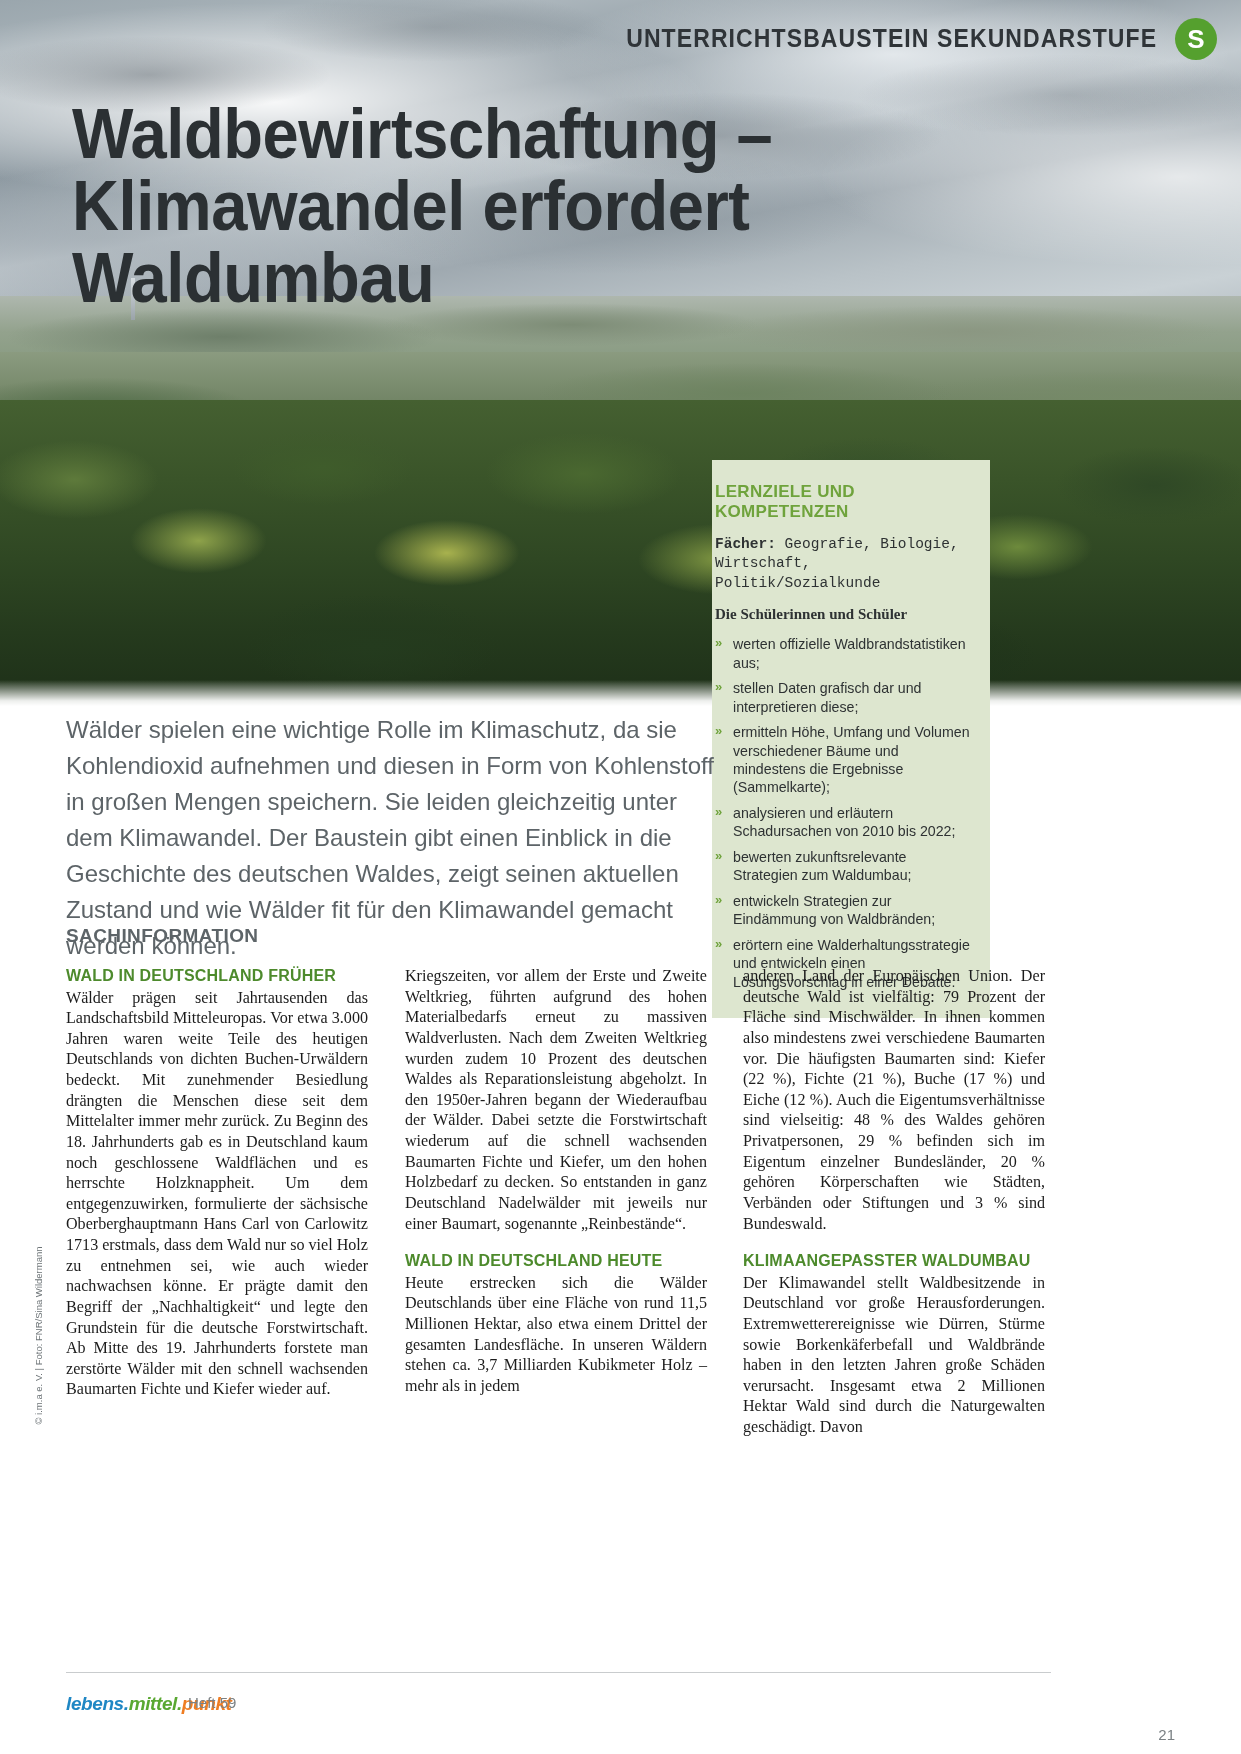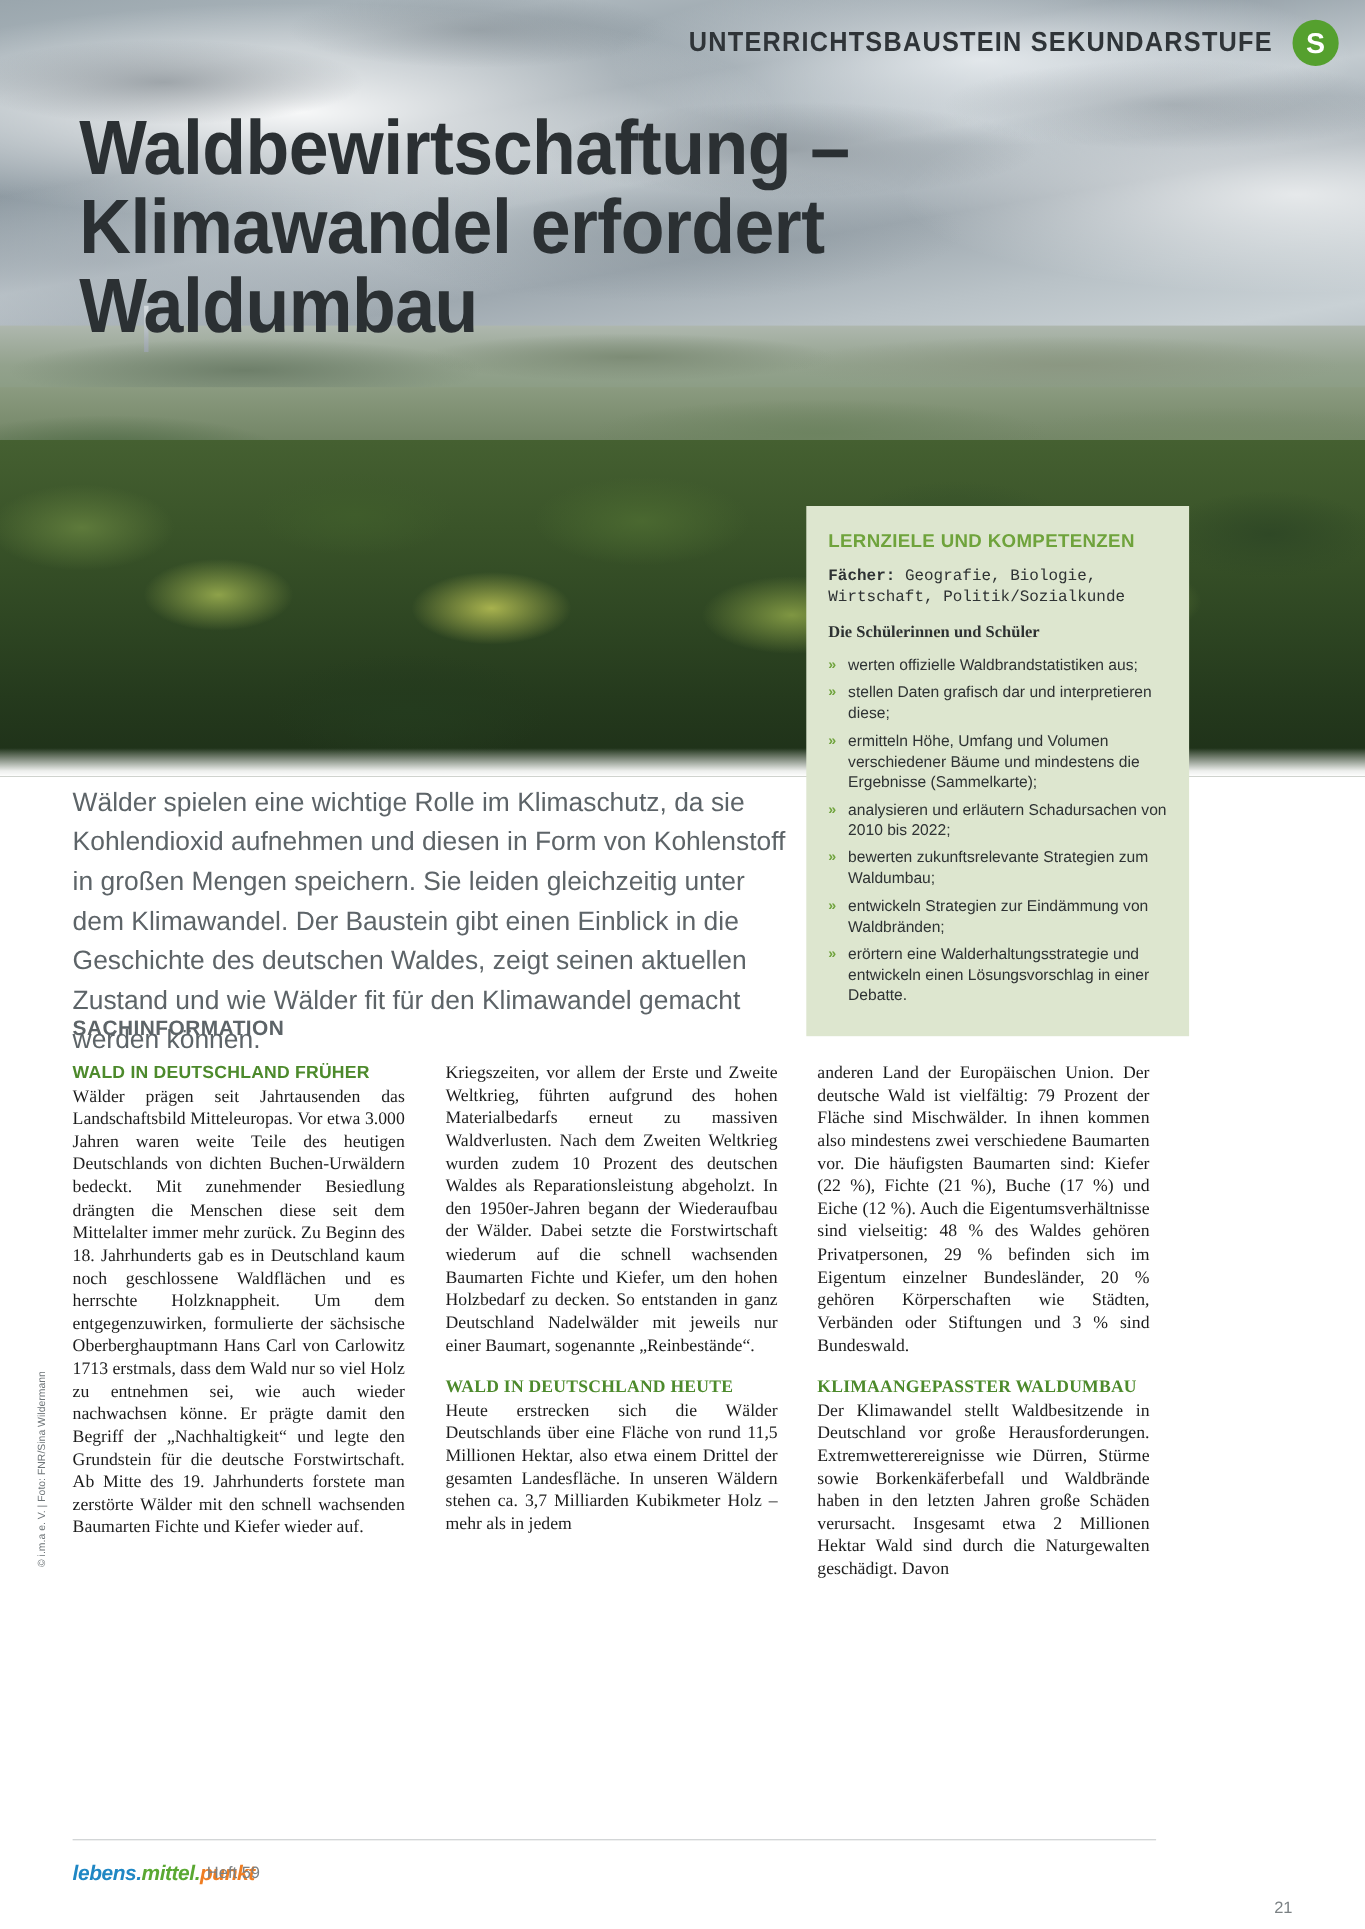--- a/index.html
+++ b/index.html
@@ -94,23 +94,23 @@
     position:absolute;left:72px;top:98px;width:1020px;
     font-family:"Liberation Sans Narrow","Liberation Sans",sans-serif;
     font-weight:700;color:#2b3033;
     font-size:70px;line-height:1.03;letter-spacing:-0.5px;
     transform:scaleX(.93);transform-origin:left top;
   }
   .title .l2{display:block;}
 
   
   .lernbox{
-    position:absolute;left:733px;top:460px;width:348px;
+    position:absolute;left:712px;top:460px;width:278px;
     background:#dde6cf;
-    padding:22px 20px 20px 20px;
+    padding:22px 20px 20px 3px;
     box-sizing:border-box;
   }
   .lern-title{
     font-family:"Liberation Sans Narrow","Liberation Sans",sans-serif;
     font-weight:700;font-size:17px;letter-spacing:.3px;
     color:#6fa33c;margin-bottom:13px;
   }
   .lern-faecher{
     font-family:Liberation Mono, monospace;
     font-size:14.5px;line-height:1.34;color:#2e3233;margin-bottom:13px;
@@ -154,21 +154,21 @@
   }
   .col.c1{left:0;}
   .col.c2{left:339px;}
   .col.c3{left:677px;}
   .col p{margin:0;}
   .subhead{
     font-family:"Liberation Sans Narrow","Liberation Sans",sans-serif;
     font-weight:700;font-size:16px;letter-spacing:.2px;color:#4d8a2c;
     text-align:left;margin:0 0 1px 0;
   }
-  .subhead.spaced{margin-top:17px;font-family:Liberation Serif, serif;}
+  .subhead.spaced{margin-top:17px;}
 
   
   .credit{
     position:absolute;left:-92px;top:1330px;
     width:260px;
     transform:rotate(-90deg);transform-origin:center center;
     font-family:"Liberation Sans Narrow","Liberation Sans",sans-serif;
     font-size:9.5px;color:#6d7477;white-space:nowrap;text-align:center;
   }
 

